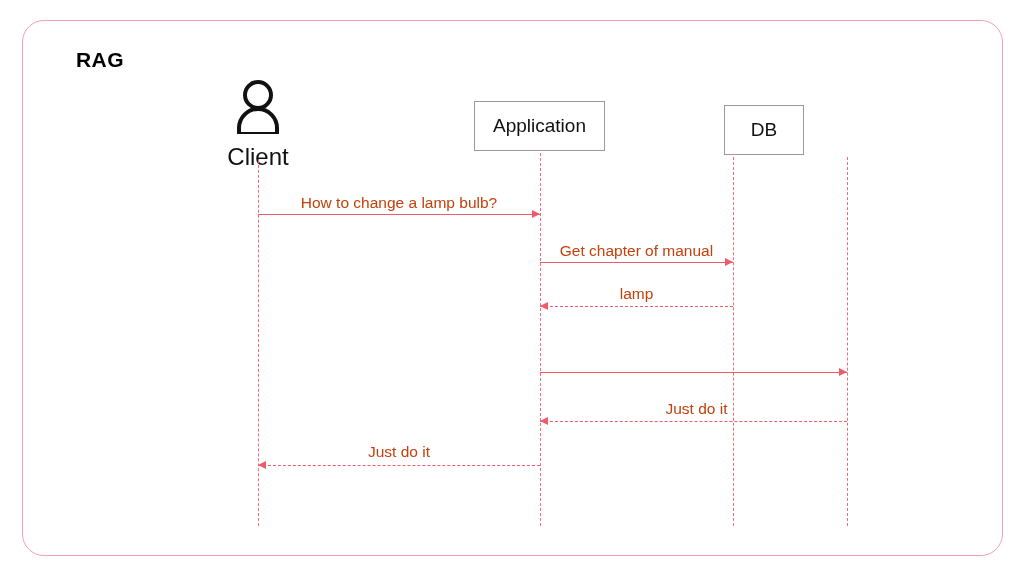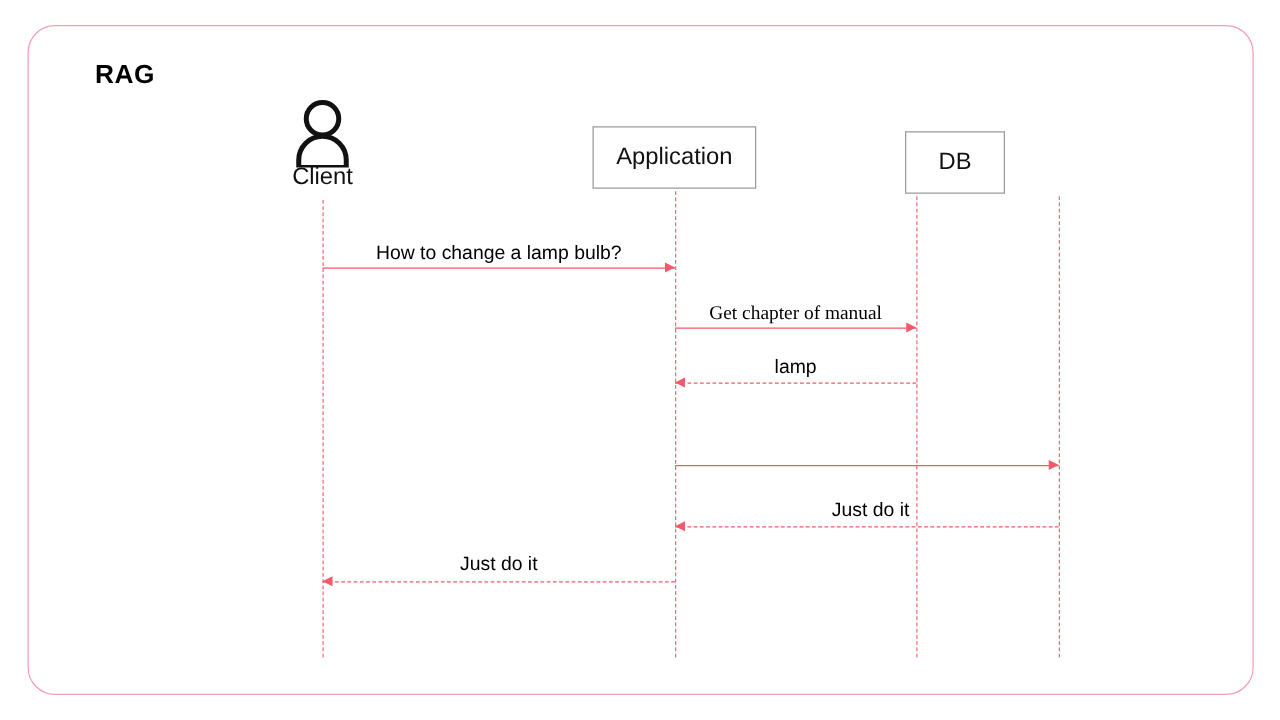--- a/index.html
+++ b/index.html
@@ -60,23 +60,24 @@
   }
 
   
   .actor {
     position: absolute;
   }
   .actor-label {
     position: absolute;
     text-align: center;
     color: #111111;
-    font-size: 19px;
+    font-size: 24px;
     font-weight: 400;
     white-space: nowrap;
+    margin-top: 12px;
   }
 
   
   .lifeline {
     position: absolute;
     width: 0;
     border-left: 1.6px dashed #f26b7a;
   }
 
   
@@ -98,21 +99,21 @@
     border-bottom: 4.5px solid transparent;
     border-left: 8px solid #f05a6a;
   }
   .arrow-head.left {
     border-top: 4.5px solid transparent;
     border-bottom: 4.5px solid transparent;
     border-right: 8px solid #f05a6a;
   }
   .msg-label {
     position: absolute;
-    color: #000000;
+    color: #c2410c;
     font-size: 15.5px;
     line-height: 19px;
     white-space: pre;
     text-align: center;
   }
   .msg-label.left-align {
     text-align: left;
   }
 </style>
 </head>
@@ -143,21 +144,21 @@
 
   <div class="lifeline" style="left:258px; top:160px; height:366px;"></div>
   <div class="lifeline" style="left:540px; top:153px; height:373px;"></div>
   <div class="lifeline" style="left:733px; top:157px; height:369px;"></div>
   <div class="lifeline" style="left:847px; top:157px; height:369px;"></div>
 
   <div class="msg-label" style="left:258px; top:193px; width:282px;">How to change a lamp bulb?</div>
   <div class="msg-line" style="left:258px; top:214px; width:282px;"></div>
   <div class="arrow-head right" style="left:532px; top:209.5px;"></div>
 
-  <div class="msg-label" style="left:540px; top:241px; width:193px;font-family:Liberation Serif, serif;">Get chapter of manual</div>
+  <div class="msg-label" style="left:540px; top:241px; width:193px;">Get chapter of manual</div>
   <div class="msg-line" style="left:540px; top:262px; width:193px;"></div>
   <div class="arrow-head right" style="left:725px; top:257.5px;"></div>
 
   <div class="msg-label" style="left:540px; top:284px; width:193px;">lamp</div>
   <div class="msg-line dashed" style="left:540px; top:306px; width:193px;"></div>
   <div class="arrow-head left" style="left:540px; top:301.5px;"></div>
 
   <div class="msg-line" style="left:540px; top:372px; width:307px;"></div>
   <div class="arrow-head right" style="left:839px; top:367.5px;"></div>
 

